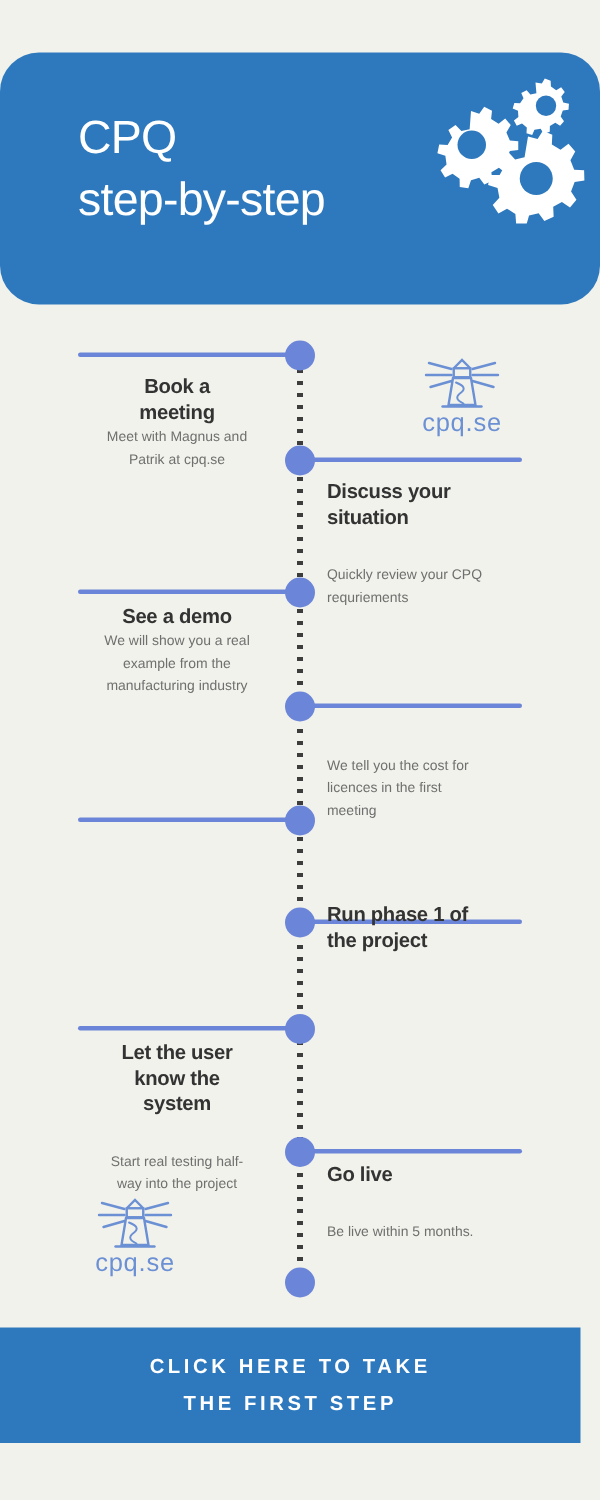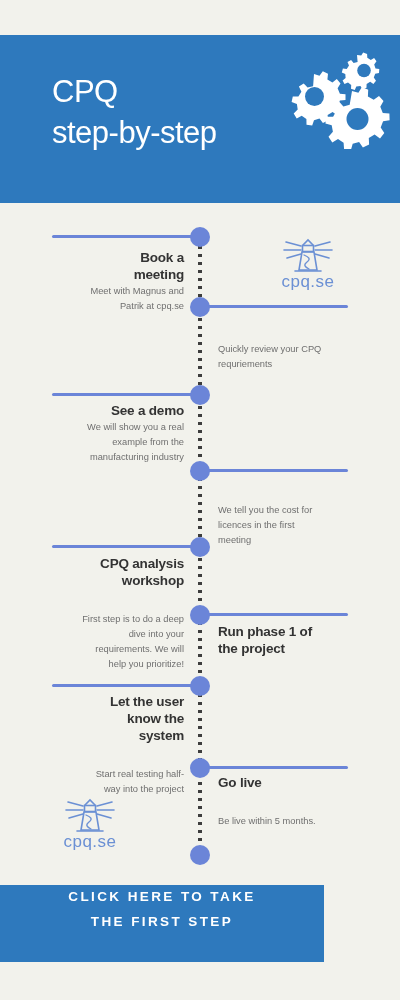--- a/index.html
+++ b/index.html
@@ -8,20 +8,21 @@
     background:#f2f2ec;
     font-family:"Liberation Sans", sans-serif;
     overflow:hidden;
   }
   #page { position:relative; width:400px; height:1000px; background:#f2f2ec; }
 
   
   #header {
     position:absolute; left:0; top:35px; width:400px; height:168px;
     background:#2e79bd;
+    border-radius:26px;
   }
   #header-title {
     position:absolute; left:52px; top:36px;
     color:#ffffff; font-size:31px; font-weight:400;
     line-height:1.33; letter-spacing:-0.5px; white-space:pre-line;
   }
   #gears { position:absolute; right:10px; top:14px; width:106px; height:100px; }
 
   
   #spine {
@@ -33,41 +34,41 @@
     position:absolute; left:190px; width:20px; height:20px;
     border-radius:50%; background:#6b85d8;
   }
   .conn {
     position:absolute; height:3px; background:#6b85d8; border-radius:2px;
   }
   .conn.left  { left:52px;  width:148px; }
   .conn.right { left:200px; width:148px; }
 
   .entry { position:absolute; }
-  .entry.left  { left:52px;  width:132px; text-align:right; }
+  .entry.left  { left:52px;  width:132px; text-align:center; }
   .entry.right { left:218px; width:132px; text-align:left; }
   .entry h3 {
     font-size:13.5px; font-weight:700; color:#333333;
     line-height:1.25; letter-spacing:-0.2px; white-space:pre-line;
   }
   .entry p {
     font-size:9.3px; font-weight:400; color:#6f6f6f;
     line-height:1.62; white-space:pre-line;
   }
   .entry.tight p { margin-top:22px; }
 
   
   .logo { position:absolute; width:76px; height:60px; }
   #logo-top    { left:270px; top:233px; }
   #logo-bottom { left:52px;  top:793px; }
 
   
   #footer {
-    position:absolute; left:0; top:885px; width:324px; height:77px;
-    background:#2e79bd; display:flex; align-items:flex-start; justify-content:center;
+    position:absolute; left:0; top:885px; width:387px; height:77px;
+    background:#2e79bd; display:flex; align-items:center; justify-content:center;
   }
   #footer-cta {
     color:#ffffff; font-size:13.5px; font-weight:700;
     letter-spacing:2.4px; line-height:1.85; text-align:center;
     white-space:pre-line;
   }
 </style>
 </head>
 <body>
 
@@ -125,47 +126,41 @@
   <div class="node-dot" style="top:845px"></div>
 
   <div class="entry left" style="top:250px">
     <h3>Book a
 meeting</h3>
     <p>Meet with Magnus and
 Patrik at cpq.se</p>
   </div>
 
   <div class="entry right tight" style="top:320px">
+    <h3>Discuss your
+situation</h3>
     <p>Quickly review your CPQ
 requriements</p>
   </div>
 
   <div class="entry left" style="top:403px">
     <h3>See a demo</h3>
     <p>We will show you a real
 example from the
 manufacturing industry</p>
   </div>
 
   <div class="entry right tight" style="top:481px">
     <p>We tell you the cost for
 licences in the first
 meeting</p>
   </div>
 
-  <div class="entry left tight" style="top:556px">
-    <h3>CPQ analysis
-workshop</h3>
-    <p>First step is to do a deep
-dive into your
-requirements. We will
-help you prioritize!</p>
-  </div>
-
-  <div class="entry right tight" style="top:624px">
+
+  <div class="entry right tight" style="top:602px">
     <h3>Run phase 1 of
 the project</h3>
   </div>
 
   <div class="entry left tight" style="top:694px">
     <h3>Let the user
 know the
 system</h3>
     <p>Start real testing half-
 way into the project</p>

